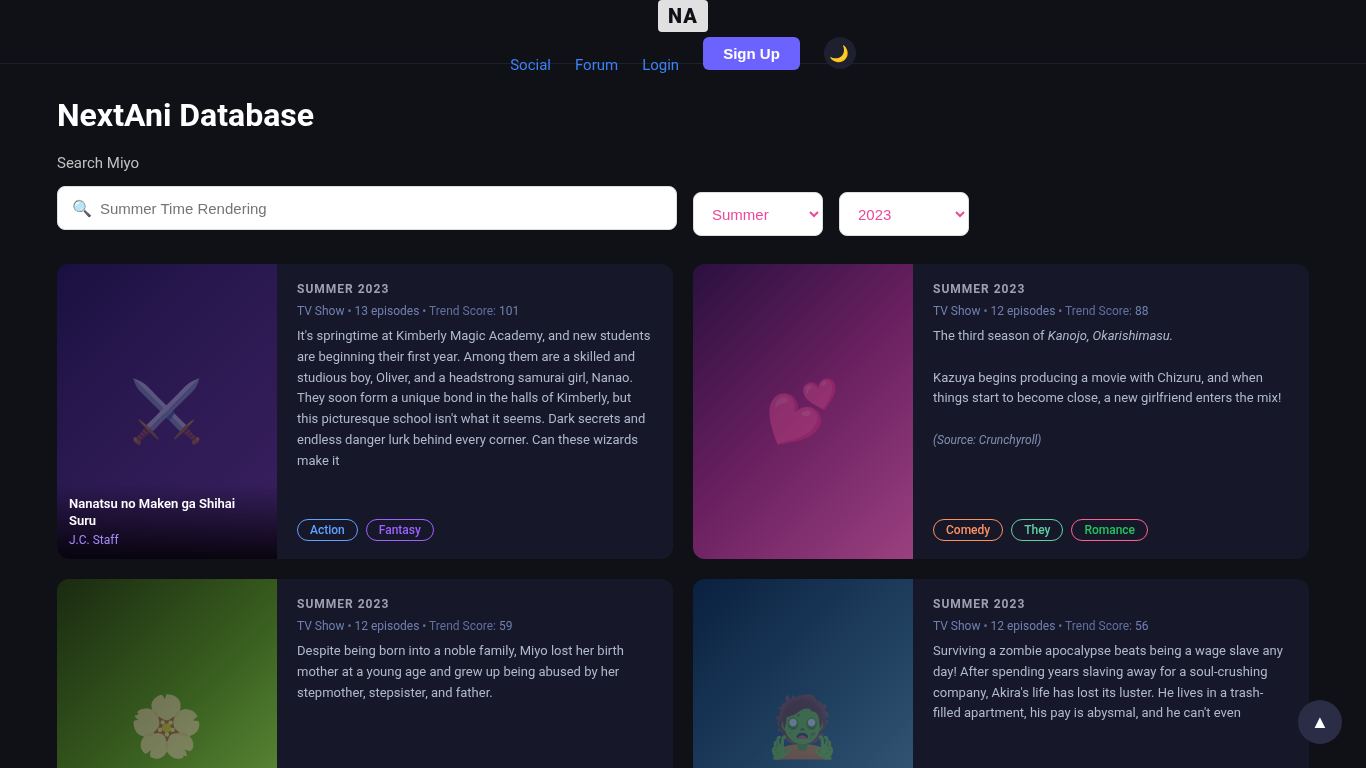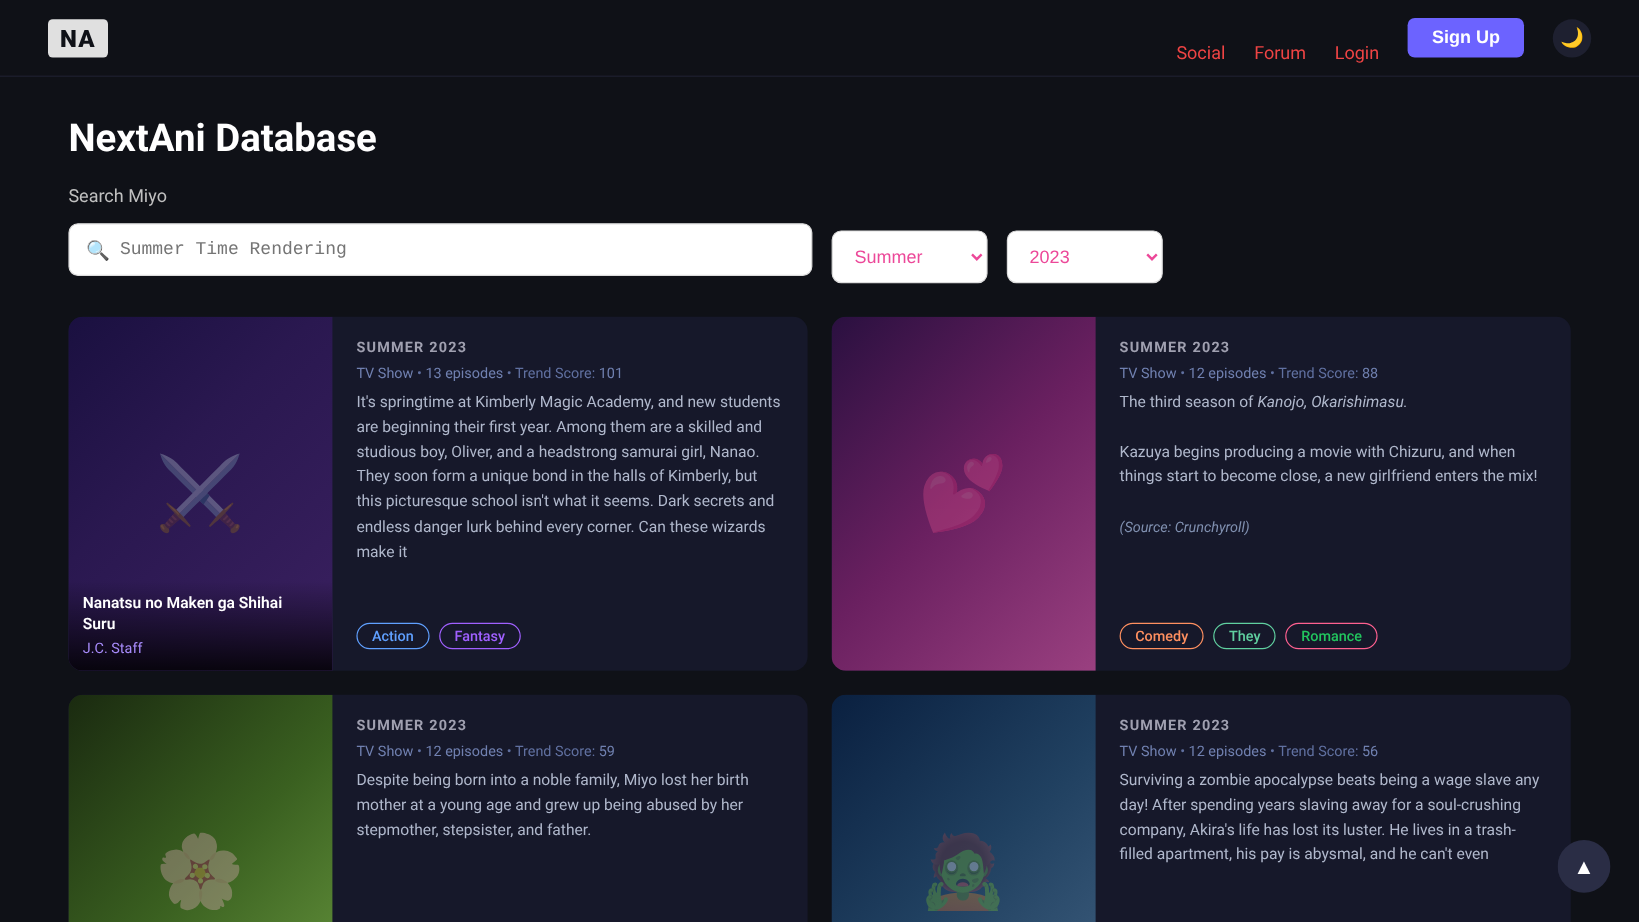--- a/index.html
+++ b/index.html
@@ -11,37 +11,38 @@
     }
     
     nav {
       background: #0f1117;
       border-bottom: 1px solid #1e2030;
       display: flex;
       align-items: center;
       justify-content: space-between;
       padding: 0 40px;
       height: 64px;
+      flex-direction: column;
     }
     .logo {
       background: #e0e0e0;
       color: #0f1117;
       font-weight: 900;
       font-size: 20px;
       padding: 4px 10px;
       border-radius: 4px;
       letter-spacing: 1px;
     }
     .nav-links {
       display: flex;
       align-items: center;
       gap: 24px;
     }
     .nav-links a {
-      color: #ef4444;
+      color: #3b82f6;
       text-decoration: none;
       font-size: 15px;
       margin-top: 24px;
     }
     .btn-signup {
       background: #6c63ff;
       color: #fff;
       border: none;
       padding: 8px 20px;
       border-radius: 6px;
@@ -94,21 +95,20 @@
       border: 1px solid #ddd;
     }
     .search-box input {
       border: none;
       outline: none;
       font-size: 15px;
       color: #333;
       background: transparent;
       flex: 1;
       margin-left: 8px;
-      font-family: Liberation Mono, monospace;
     }
     .search-icon { color: #888; font-size: 16px; }
     .filter-select {
       background: #fff;
       border: 1px solid #ddd;
       border-radius: 8px;
       padding: 0 14px;
       height: 44px;
       font-size: 15px;
       color: #ec4899;

